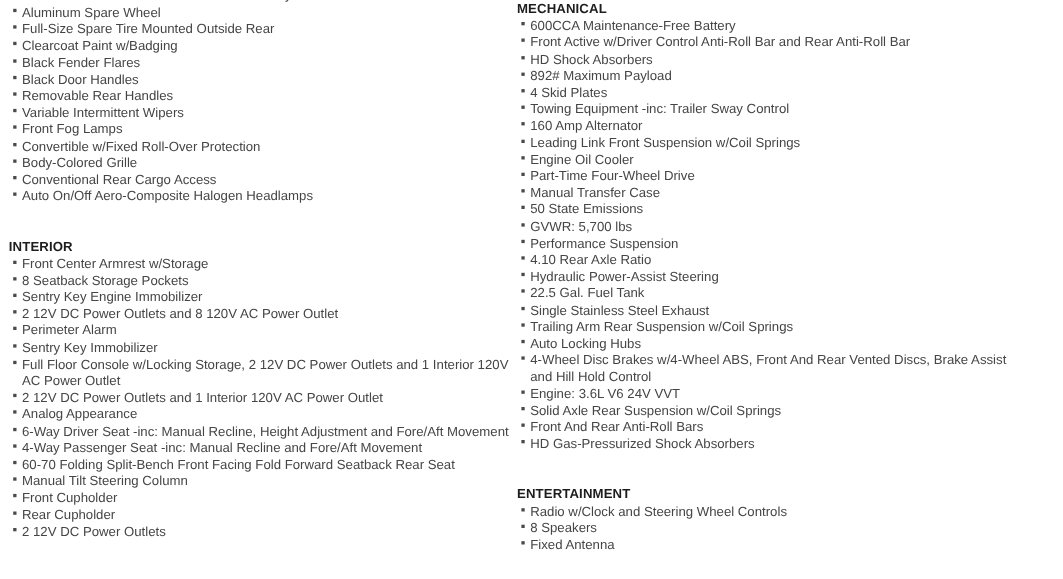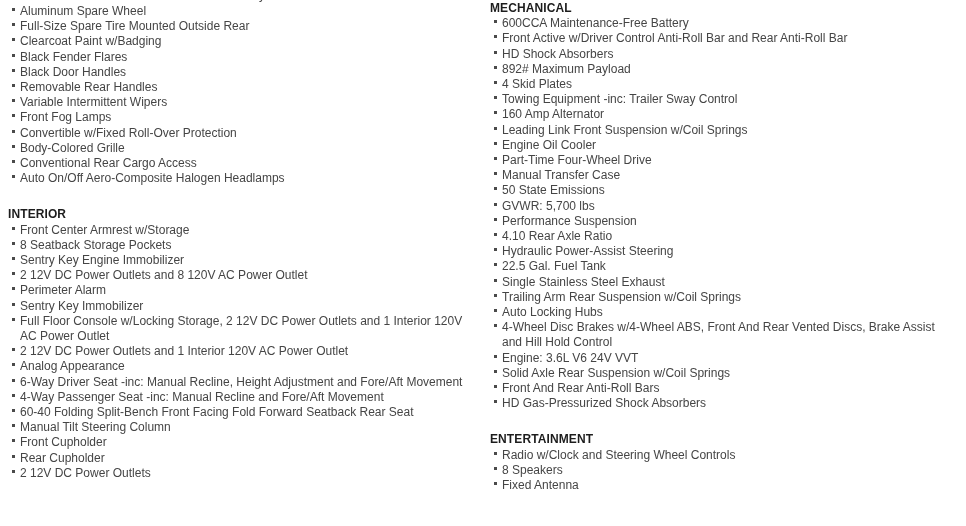--- a/index.html
+++ b/index.html
@@ -19,26 +19,26 @@
   }
   .column {
     position: absolute;
   }
   #col-left {
     left: 8px;
     top: 4px;
     width: 467px;
   }
   #col-right {
-    left: 490px;
+    left: 470px;
     top: 1px;
     width: 467px;
   }
   .feature-section + .feature-section {
-    margin-top: 21px; 
+    margin-top: 31px; 
   }
   .section-heading {
     font-weight: bold;
     color: #1d1d1d;
     letter-spacing: 0.1px;
   }
   ul.feature-list {
     margin: 0;
     padding: 0 0 0 4px;
     list-style: none;
@@ -93,21 +93,21 @@
         <li class="feature-item">8 Seatback Storage Pockets</li>
         <li class="feature-item">Sentry Key Engine Immobilizer</li>
         <li class="feature-item">2 12V DC Power Outlets and 8 120V AC Power Outlet</li>
         <li class="feature-item">Perimeter Alarm</li>
         <li class="feature-item">Sentry Key Immobilizer</li>
         <li class="feature-item">Full Floor Console w/Locking Storage, 2 12V DC Power Outlets and 1 Interior 120V AC Power Outlet</li>
         <li class="feature-item">2 12V DC Power Outlets and 1 Interior 120V AC Power Outlet</li>
         <li class="feature-item">Analog Appearance</li>
         <li class="feature-item">6-Way Driver Seat -inc: Manual Recline, Height Adjustment and Fore/Aft Movement</li>
         <li class="feature-item">4-Way Passenger Seat -inc: Manual Recline and Fore/Aft Movement</li>
-        <li class="feature-item">60-40 Folding Split-Bench Front Facing Fold Forward Seatback Rear Seat</li>
+        <li class="feature-item">60-70 Folding Split-Bench Front Facing Fold Forward Seatback Rear Seat</li>
         <li class="feature-item">Manual Tilt Steering Column</li>
         <li class="feature-item">Front Cupholder</li>
         <li class="feature-item">Rear Cupholder</li>
         <li class="feature-item">2 12V DC Power Outlets</li>
       </ul>
     </div>
   </div>
 
 <div class="column" id="col-right">
     <div class="feature-section">

